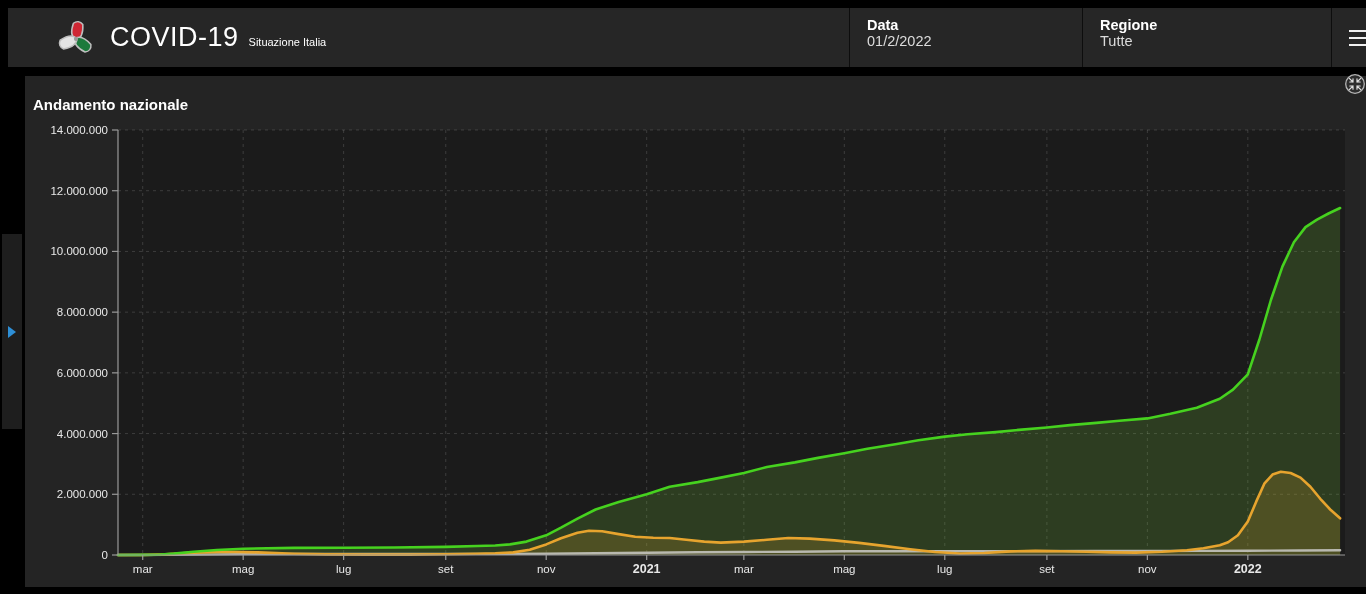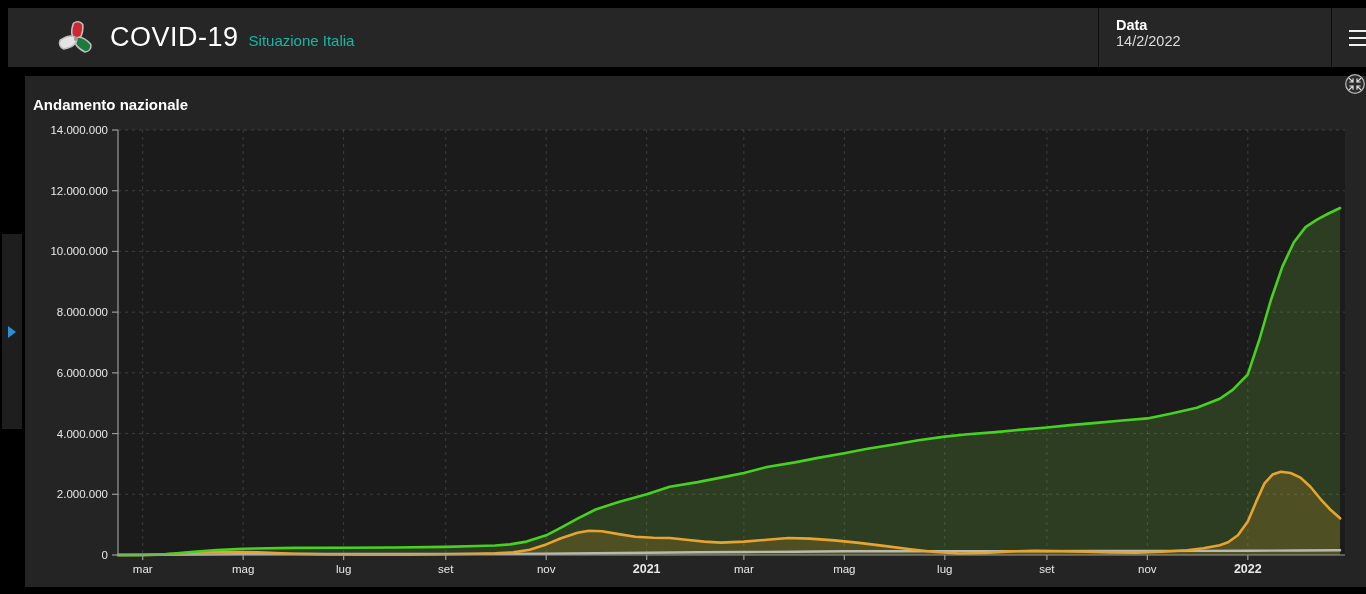--- a/index.html
+++ b/index.html
@@ -6,21 +6,21 @@
   .stage{position:relative;width:1366px;height:594px;background:#000;overflow:hidden;
          font-family:"Liberation Sans",sans-serif;}
 
   
   .topbar{position:absolute;left:8px;top:8px;width:1350px;height:59px;background:#262626;
           display:flex;align-items:stretch;padding-left:28px;}
   .brand{flex:1;display:flex;align-items:center;padding-left:21px;}
   .brand-logo{width:38px;height:40px;margin-right:15px;flex:0 0 auto;}
   .brand-text{display:flex;align-items:baseline;}
   .brand-title{font-size:27px;color:#ffffff;letter-spacing:.5px;}
-  .brand-sub{font-size:15px;color:#14b8a6;margin-left:10px;text-align:right;}
+  .brand-sub{font-size:11px;color:#ffffff;margin-left:10px;text-align:right;}
   .hfield{width:233px;border-left:1px solid #0d0d0d;box-sizing:border-box;
           padding:9px 0 0 17px;cursor:pointer;}
   .hfield.regione{width:249px;}
   .hfield .lbl{font-size:14.5px;font-weight:bold;color:#ffffff;}
   .hfield .val{font-size:14.5px;color:#dcdcdc;}
   .menu-cell{width:54px;border-left:1px solid #0d0d0d;display:flex;flex-direction:column;
              align-items:center;justify-content:center;gap:5px;cursor:pointer;}
   .menu-cell span{display:block;width:21px;height:2px;background:#f0f0f0;}
 
   
@@ -57,23 +57,27 @@
         </g>
       </svg>
       <div class="brand-text">
         <span class="brand-title">COVID-19</span>
         <span class="brand-sub">Situazione Italia</span>
       </div>
     </div>
 
     <div class="hfield">
       <div class="lbl">Data</div>
-      <div class="val">14/2/2022</div>
+      <div class="val">01/2/2022</div>
     </div>
 
+    <div class="hfield regione">
+      <div class="lbl">Regione</div>
+      <div class="val">Tutte</div>
+    </div>
 
     <div class="menu-cell">
       <span></span>
       <span></span>
       <span></span>
     </div>
   </div>
 
   <div class="side-rail">
     <div class="rail-arrow"></div>

